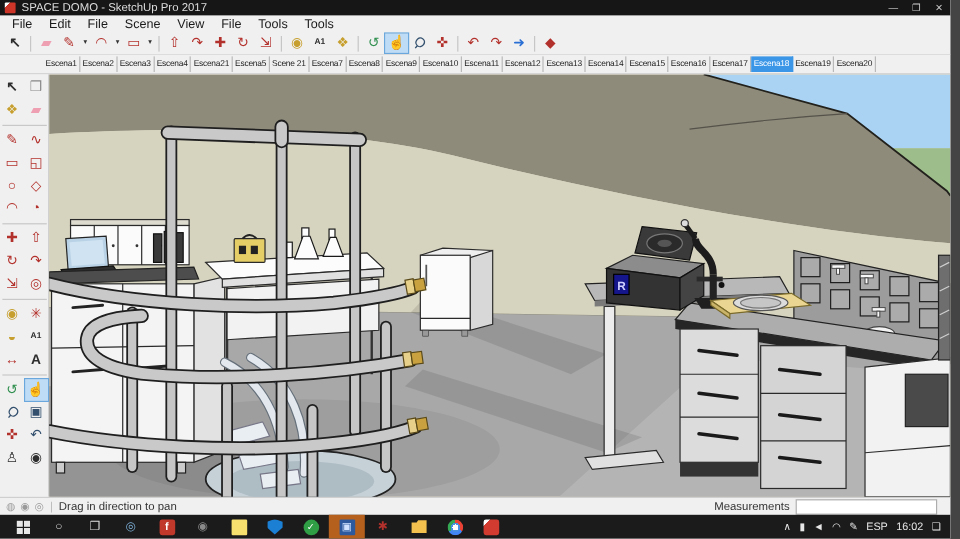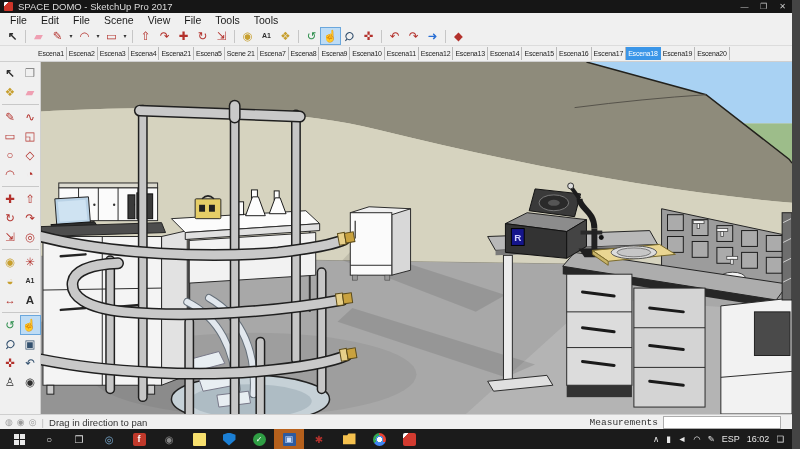--- a/index.html
+++ b/index.html
@@ -36,21 +36,21 @@
                 grid-template-columns:19px 19px;justify-content:center;align-content:start;padding-top:2px;gap:1px 1px;flex:0 0 auto;}
   .ltool{height:18px;line-height:18px;text-align:center;font-size:11.5px;}
   .ltool.lsep{grid-column:1/3;height:1px;background:#c8c8c8;margin:2px 1px;line-height:0;}
   .viewport{flex:1 1 auto;position:relative;background:#d6d3bf;min-width:0;}
   .viewport svg{display:block;width:100%;height:100%;}
   
   .statusbar{height:14px;background:#f0f0f0;border-top:1px solid #cfcfcf;display:flex;align-items:center;
              font-size:9.5px;color:#333;padding:0 5px;gap:5px;flex:0 0 auto;}
   .sicon{color:#9a9a9a;font-size:9px;line-height:13px;}
   .sdiv{color:#bbb;}
-  .meas-label{margin-left:auto;font-family:Liberation Mono, monospace;}
+  .meas-label{margin-left:auto;}
   .meas-input{width:112px;height:11px;border:1px solid #adadad;background:#fff;font-size:9px;padding:0 2px;margin-right:6px;}
   
   .taskbar{height:20px;background:#1b1b1b;display:flex;align-items:center;color:#ddd;padding:0 4px;flex:0 0 auto;}
   .tslot{width:30px;height:20px;display:flex;align-items:center;justify-content:center;flex:0 0 auto;}
   .tslot.active{background:#b5601c;}
   .ti{width:13px;height:13px;display:flex;align-items:center;justify-content:center;font-size:10px;line-height:13px;}
   .win-grid{display:grid;grid-template-columns:5px 5px;grid-template-rows:5px 5px;gap:1px;}
   .win-grid i{background:#e8e8e8;display:block;}
   .ti.redf{background:#c0392b;color:#fff;font-size:9px;font-weight:bold;border-radius:2px;}
   .ti.sticky{background:#f7e06e;border-radius:1px;}

